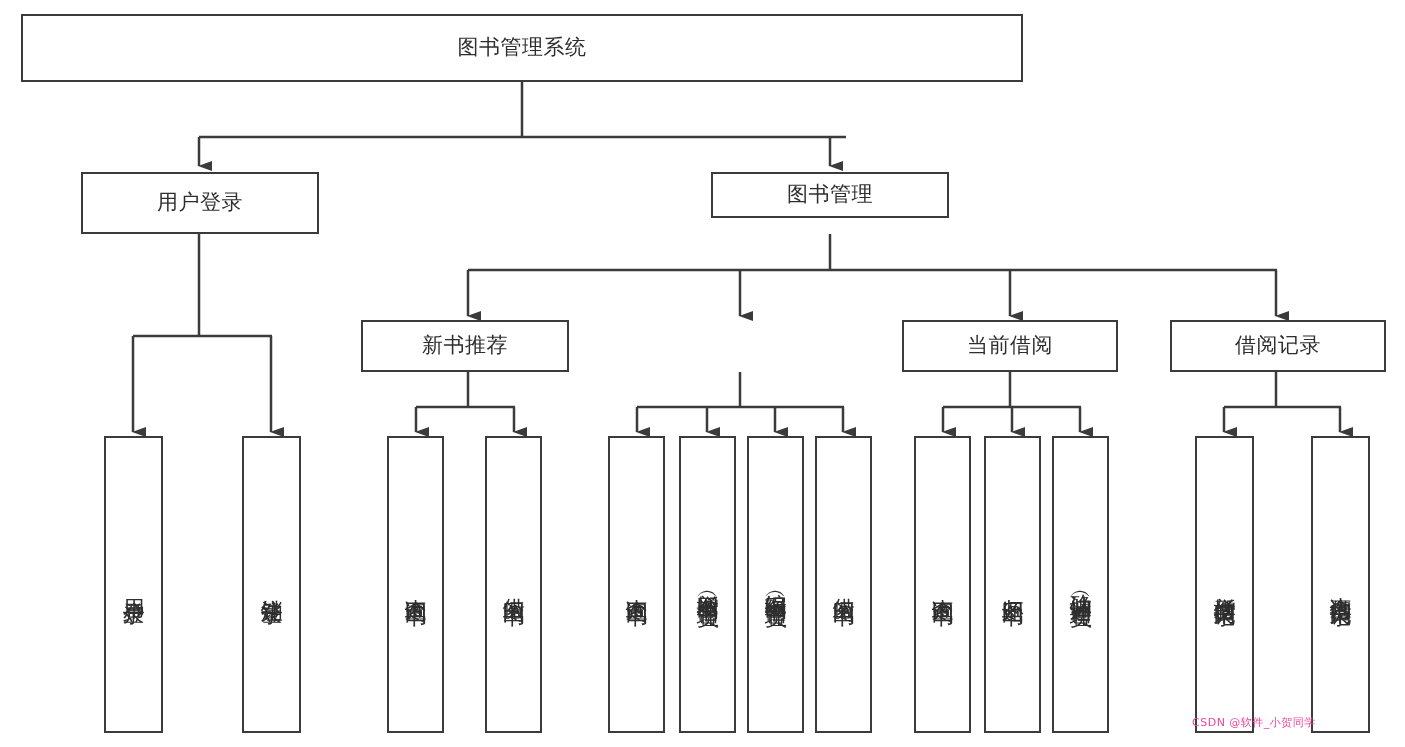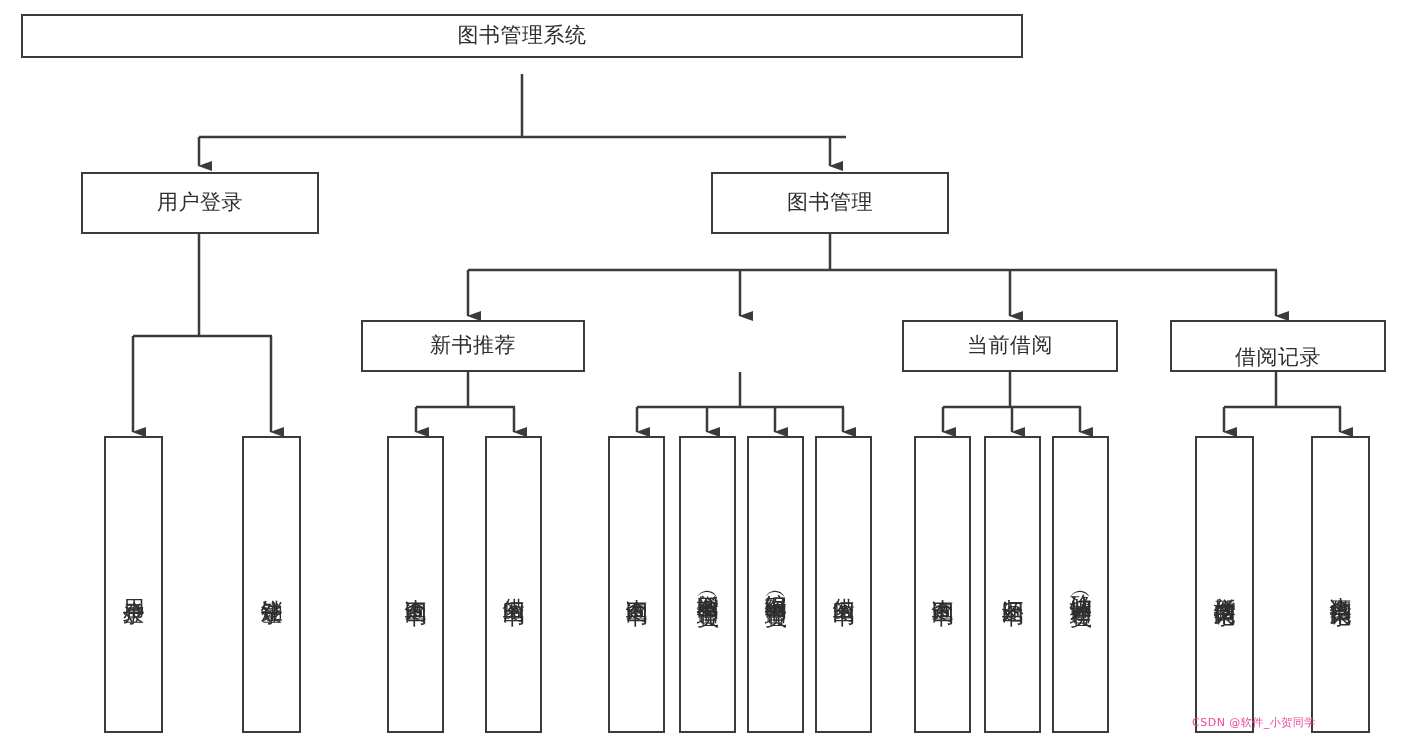--- a/index.html
+++ b/index.html
@@ -111,38 +111,38 @@
       <path d="M 1012 407 L 1012 432" marker-end="url(#arrow)"></path>
       <path d="M 1080 407 L 1080 432" marker-end="url(#arrow)"></path>
 
       <path d="M 1276 372 L 1276 407"></path>
       <path d="M 1224 407 L 1341 407"></path>
       <path d="M 1224 407 L 1224 432" marker-end="url(#arrow)"></path>
       <path d="M 1340 407 L 1340 432" marker-end="url(#arrow)"></path>
     </g>
   </svg>
 
-  <div class="node horiz" style="left:21px; top:14px; width:1002px; height:44px;">
+  <div class="node horiz" style="left:21px; top:14px; width:1002px; height:68px;">
     <span class="label">图书管理系统</span>
   </div>
 
   <div class="node horiz" style="left:81px; top:172px; width:238px; height:62px;">
     <span class="label">用户登录</span>
   </div>
-  <div class="node horiz" style="left:711px; top:172px; width:238px; height:62px;">
+  <div class="node horiz" style="left:711px; top:172px; width:238px; height:46px;">
     <span class="label">图书管理</span>
   </div>
 
-  <div class="node horiz" style="left:361px; top:320px; width:224px; height:52px;">
+  <div class="node horiz" style="left:361px; top:320px; width:208px; height:52px;">
     <span class="label">新书推荐</span>
   </div>
   <div class="node horiz" style="left:902px; top:320px; width:216px; height:52px;align-items:center;">
     <span class="label">当前借阅</span>
   </div>
-  <div class="node horiz" style="left:1170px; top:320px; width:216px; height:52px;align-items:flex-end;">
+  <div class="node horiz" style="left:1170px; top:320px; width:216px; height:52px;">
     <span class="label">借阅记录</span>
   </div>
 
   <div class="node vert" style="left:104px; top:436px; width:59px; height:297px;">
     <span class="label">用户登录</span>
   </div>
   <div class="node vert" style="left:242px; top:436px; width:59px; height:297px;">
     <span class="label">注销登录</span>
   </div>
 

